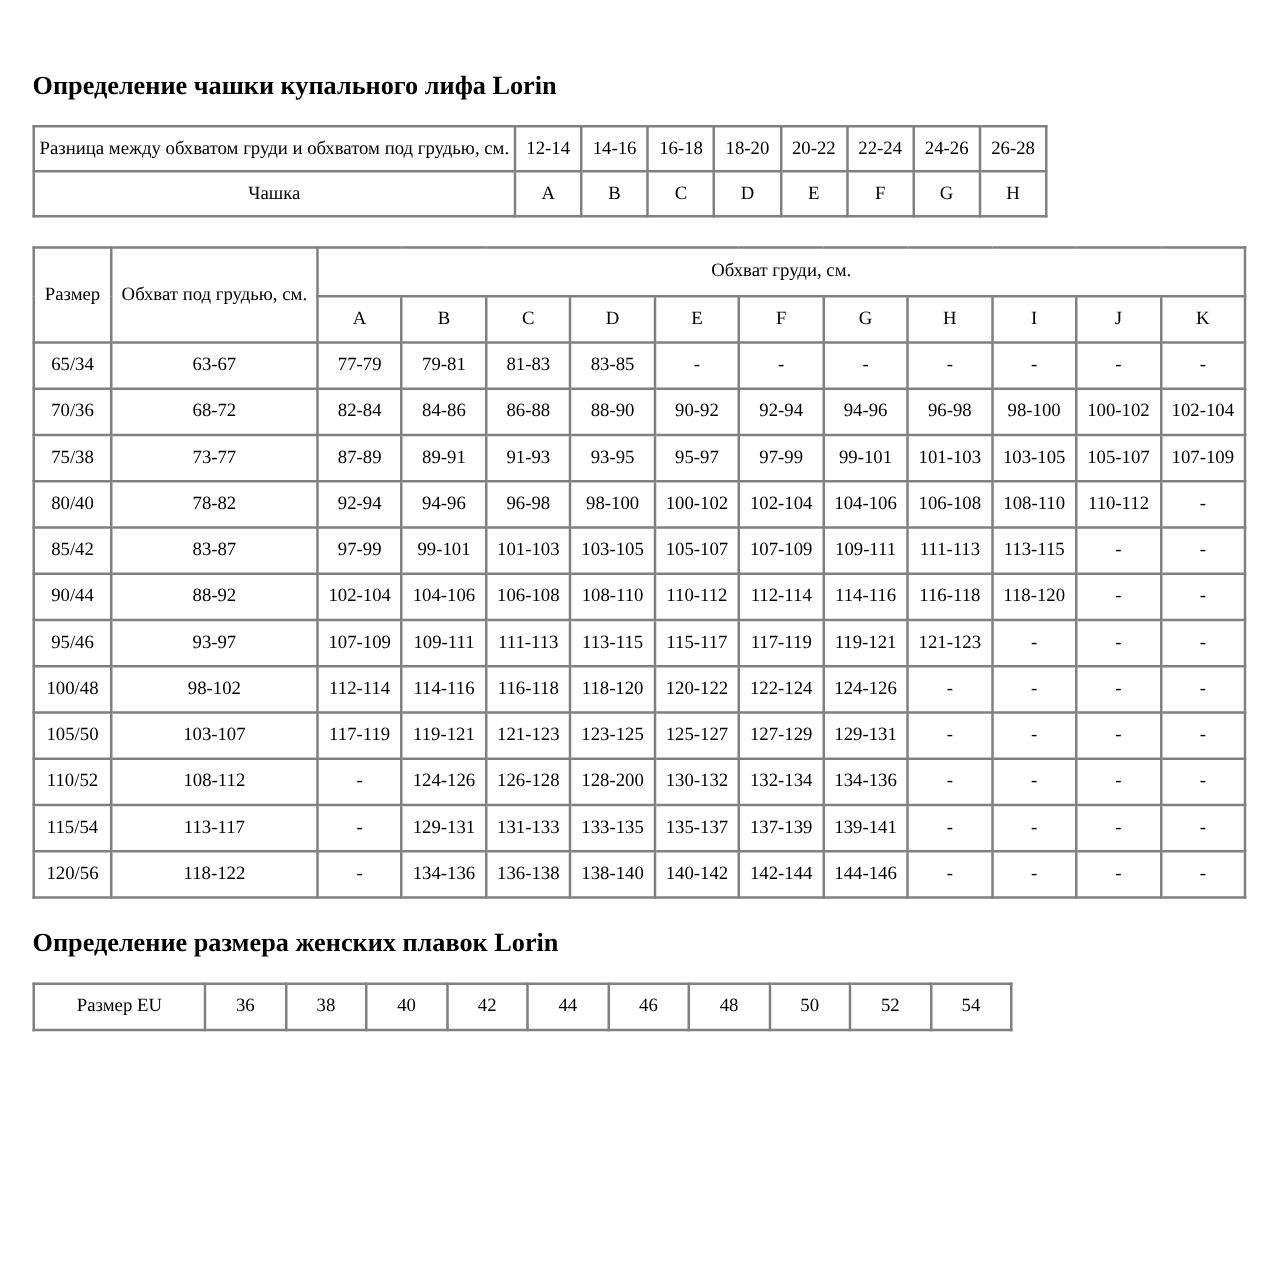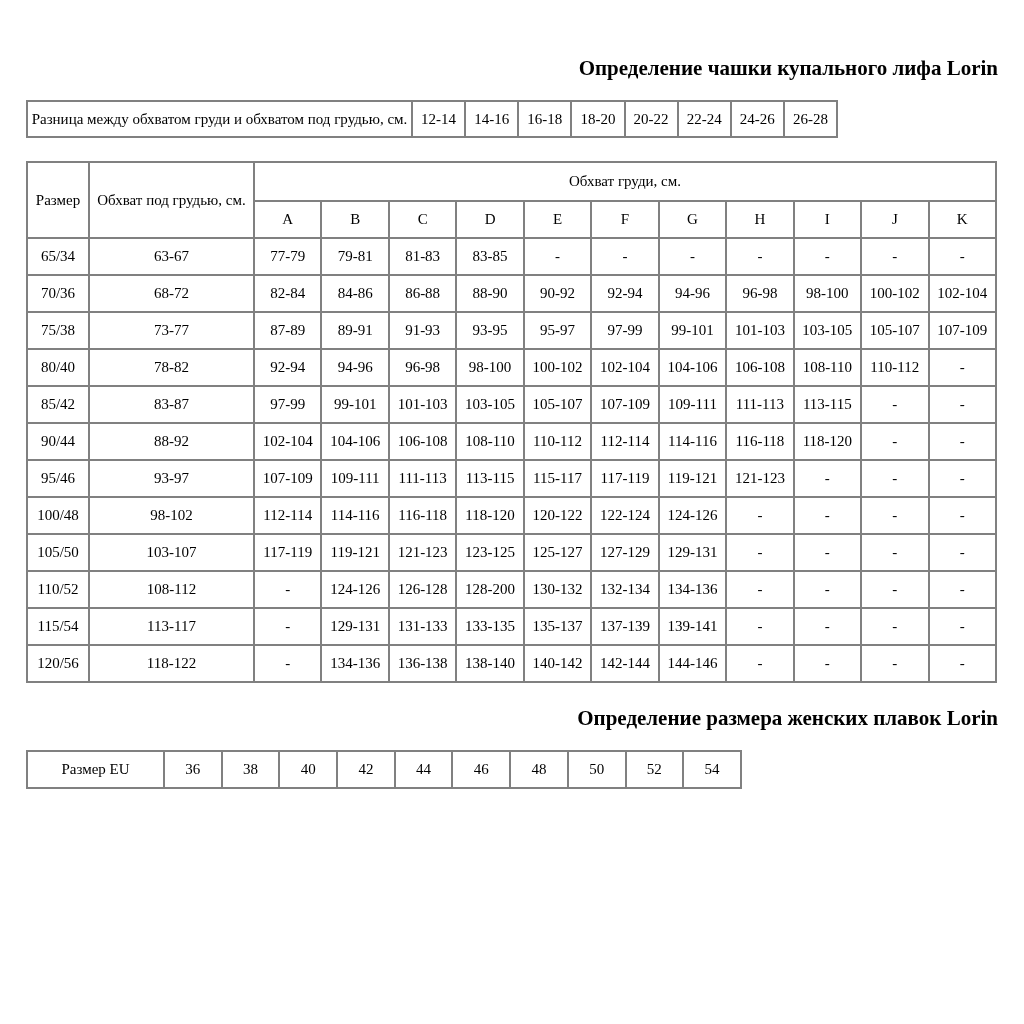--- a/index.html
+++ b/index.html
@@ -16,21 +16,20 @@
     color: var(--fg);
     font-family: "Liberation Serif", "DejaVu Serif", serif;
     padding: 56px 26px 0 26px;
     overflow: hidden;
   }
   .heading {
     font-size: 21px;
     font-weight: bold;
     line-height: 1.2;
     margin: 0 0 19px 0;
-    text-align: right;
   }
   table.grid {
     border-collapse: collapse;
     table-layout: fixed;
     margin: 0 0 23px 0;
   }
   table.grid td {
     border: 2px solid var(--bd);
     font-size: 15px;
     font-weight: normal;
@@ -41,21 +40,21 @@
   }
   td.lbl { text-align: left; padding-left: 10px; }
   .t1 { width: 812px; }
   .t1 col.c0 { width: 385px; }
   .t1 tr { height: 36px; }
   .t2 { width: 971px; }
   .t2 col.c0 { width: 62px; }
   .t2 col.c1 { width: 165px; }
   .t2 tr { height: 37px; }
   .t2 thead tr:first-child { height: 39px; }
-  .t3 { width: 716px; padding-left: 24px; }
+  .t3 { width: 784px; padding-left: 24px; }
   .t3 col.c0 { width: 137px; }
   .t3 tr { height: 37px; }
 </style>
 </head>
 <body>
 
 <div>
 
   <div class="heading">Определение чашки купального лифа Lorin</div>
 
@@ -68,20 +67,31 @@
         <tr>
           <td class="lbl">Разница между обхватом груди и обхватом под грудью, см.</td>
           <td>12-14</td>
           <td>14-16</td>
           <td>16-18</td>
           <td>18-20</td>
           <td>20-22</td>
           <td>22-24</td>
           <td>24-26</td>
           <td>26-28</td>
+        </tr>
+        <tr>
+          <td class="lbl">Чашка</td>
+          <td>A</td>
+          <td>B</td>
+          <td>C</td>
+          <td>D</td>
+          <td>E</td>
+          <td>F</td>
+          <td>G</td>
+          <td>H</td>
         </tr>
       </tbody>
   </table>
 
 
   <table class="grid t2">
     <colgroup>
         <col class="c0">
         <col class="c1">
         <col span="11">

